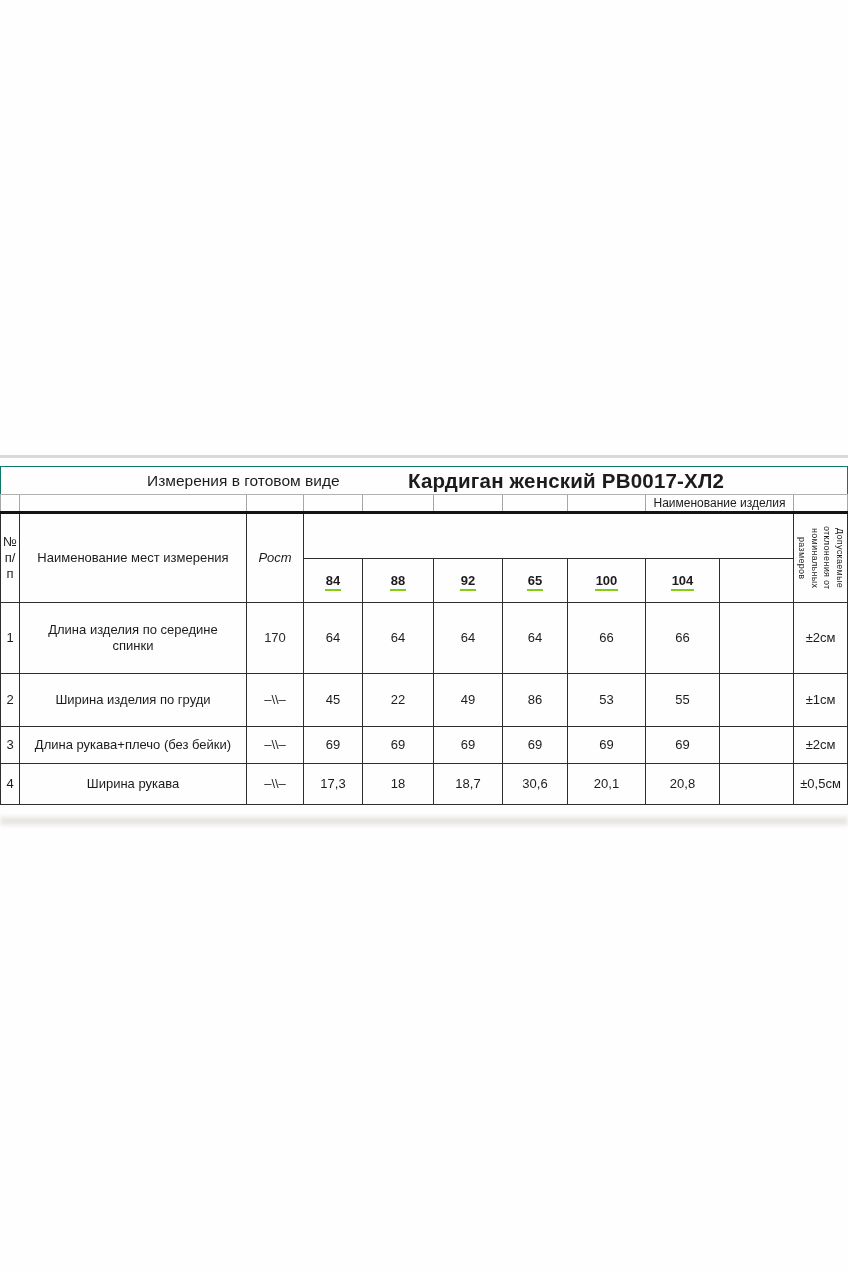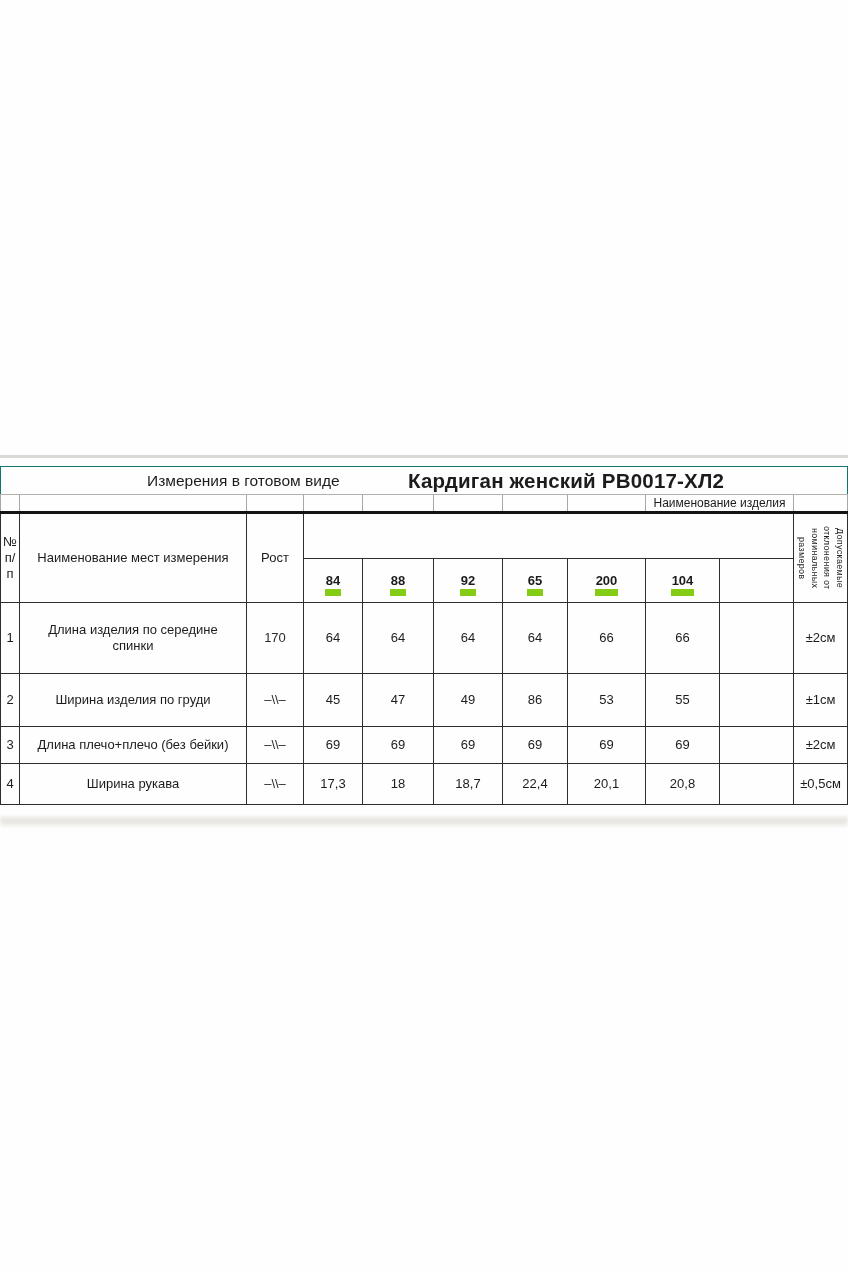--- a/index.html
+++ b/index.html
@@ -41,23 +41,23 @@
   
   tr.rowb td {
     border:1px solid #a9a7a3; border-bottom:3px solid #141414;
     height:14px; font-size:12px;margin-top:28px;
   }
   tr.head-band td { height:44px; }
   tr.head-sizes td { height:43px; }
   .hdr-num { font-size:12.5px; line-height:13.5px; }
   .hdr-num span { display:block; }
   .hdr-name { font-size:13.5px;margin-top:8px; }
-  .hdr-rost { font-size:14px; }
+  .hdr-rost { font-size:14px;font-style:italic; }
   .size-h { font-weight:bold; font-size:15px; }
-  .size-h span { border-bottom:7px solid #84cc16; padding:0 1px 1px 1px; }
+  .size-h span { border-bottom:2px solid #84cc16; padding:0 1px 1px 1px; }
   .vert-cell { padding:2px 1px; }
   .vert {
     writing-mode:vertical-rl; text-orientation:mixed;
     font-size:9px; line-height:12.5px; height:84px;
     margin:0 auto; text-align:center; letter-spacing:0.3px;
   }
   tr.r1 td { height:70px; }
   tr.r2 td { height:52px; }
   tr.r3 td { height:36px; }
   tr.r4 td { height:40px; }
@@ -123,21 +123,21 @@
       <td rowspan="2" class="vert-cell">
         <div class="vert">Допускаемые отклонения от номинальных размеров</div>
       </td>
     </tr>
 
     <tr class="head-sizes">
       <td class="size-h"><span>84</span></td>
       <td class="size-h"><span>88</span></td>
       <td class="size-h"><span>92</span></td>
       <td class="size-h"><span>65</span></td>
-      <td class="size-h"><span>200</span></td>
+      <td class="size-h"><span>100</span></td>
       <td class="size-h"><span>104</span></td>
       <td></td>
     </tr>
 
     <tr class="r1">
       <td class="c-no">1</td>
       <td class="c-label">
         <span>Длина изделия по середине</span>
         <span>спинки</span>
       </td>
@@ -153,33 +153,33 @@
     </tr>
 
     <tr class="r2">
       <td class="c-no">2</td>
       <td class="c-label">
         <span>Ширина изделия по груди</span>
         <span></span>
       </td>
       <td class="c-rost">–\\–</td>
       <td class="c-val">45</td>
-      <td class="c-val">47</td>
+      <td class="c-val">22</td>
       <td class="c-val">49</td>
       <td class="c-val">86</td>
       <td class="c-val">53</td>
       <td class="c-val">55</td>
       <td></td>
       <td class="c-allow">±1см</td>
     </tr>
 
     <tr class="r3">
       <td class="c-no">3</td>
       <td class="c-label">
-        <span>Длина плечо+плечо (без бейки)</span>
+        <span>Длина рукава+плечо (без бейки)</span>
         <span></span>
       </td>
       <td class="c-rost">–\\–</td>
       <td class="c-val">69</td>
       <td class="c-val">69</td>
       <td class="c-val">69</td>
       <td class="c-val">69</td>
       <td class="c-val">69</td>
       <td class="c-val">69</td>
       <td></td>
@@ -189,21 +189,21 @@
     <tr class="r4">
       <td class="c-no">4</td>
       <td class="c-label">
         <span>Ширина рукава</span>
         <span></span>
       </td>
       <td class="c-rost">–\\–</td>
       <td class="c-val">17,3</td>
       <td class="c-val">18</td>
       <td class="c-val">18,7</td>
-      <td class="c-val">22,4</td>
+      <td class="c-val">30,6</td>
       <td class="c-val">20,1</td>
       <td class="c-val">20,8</td>
       <td></td>
       <td class="c-allow">±0,5см</td>
     </tr>
   </tbody>
     </table>
 </div>
 
 </body></html>

